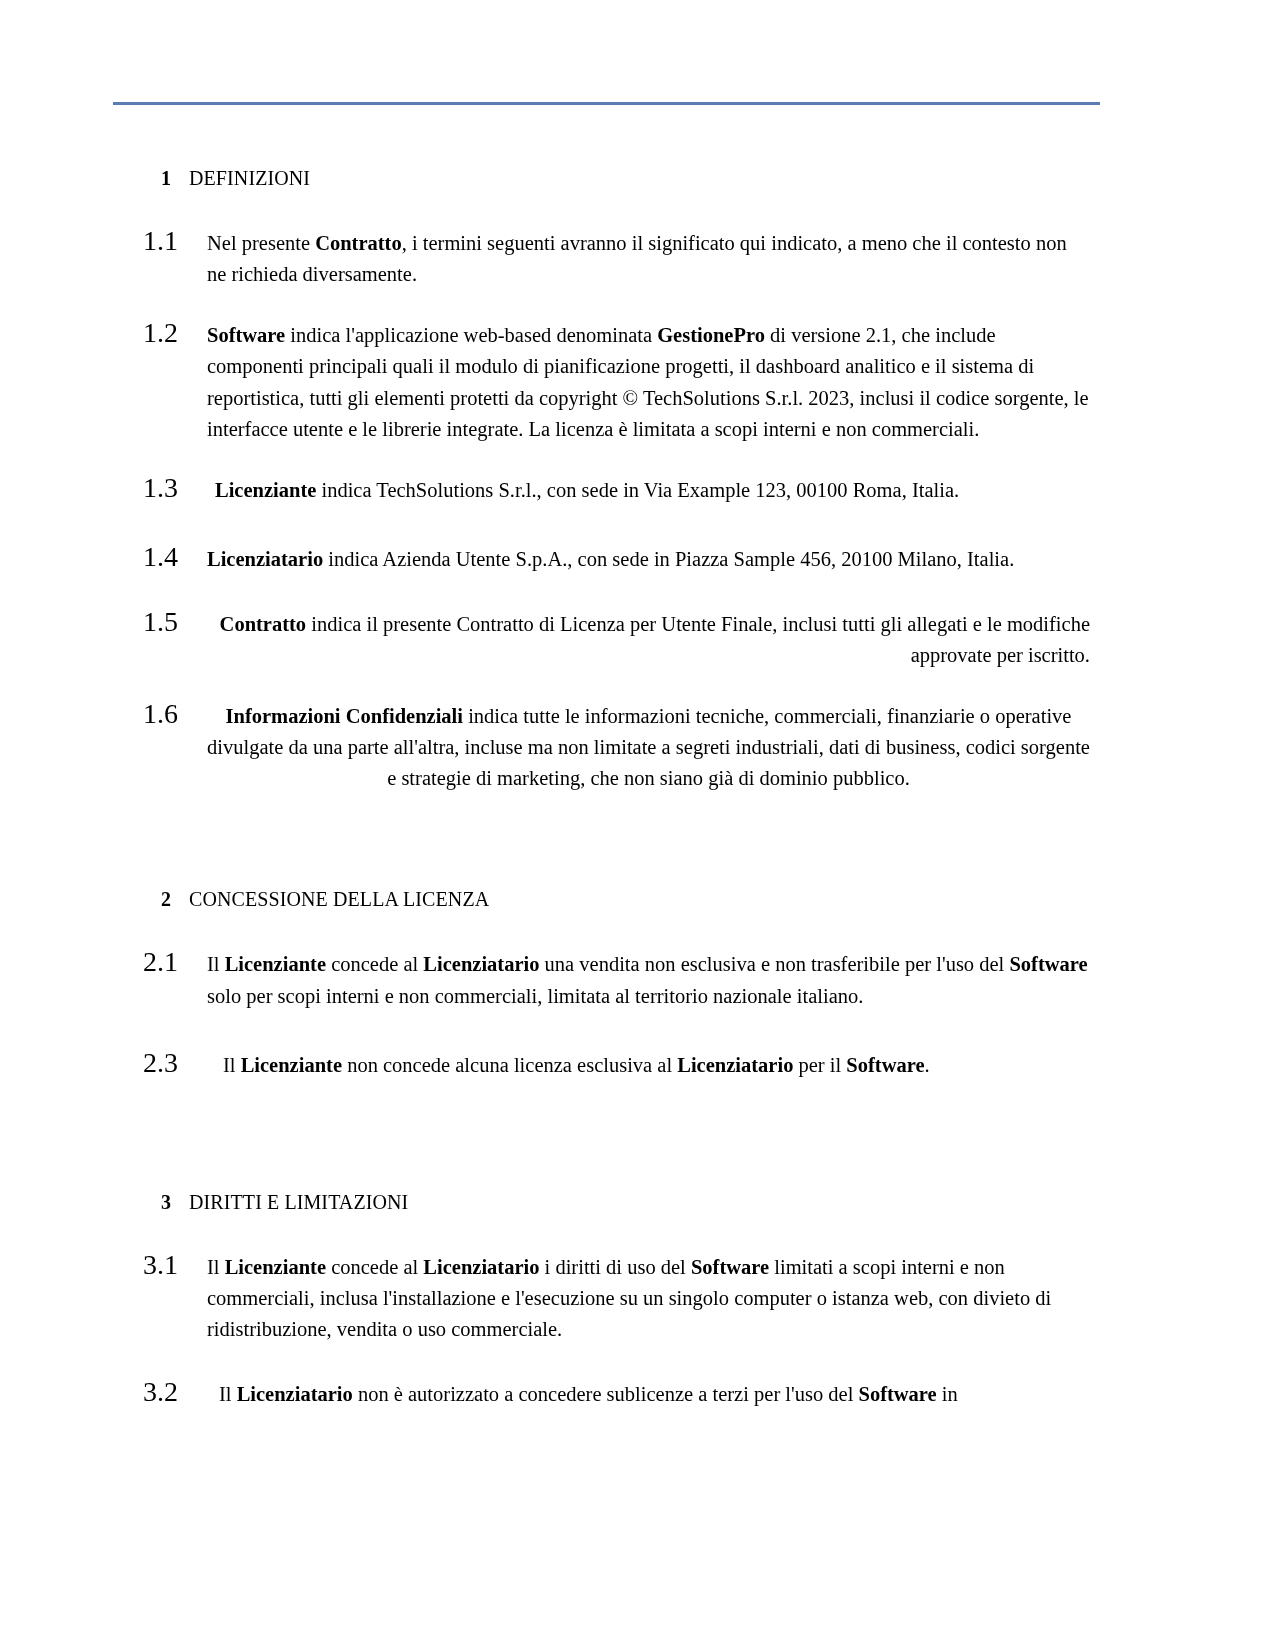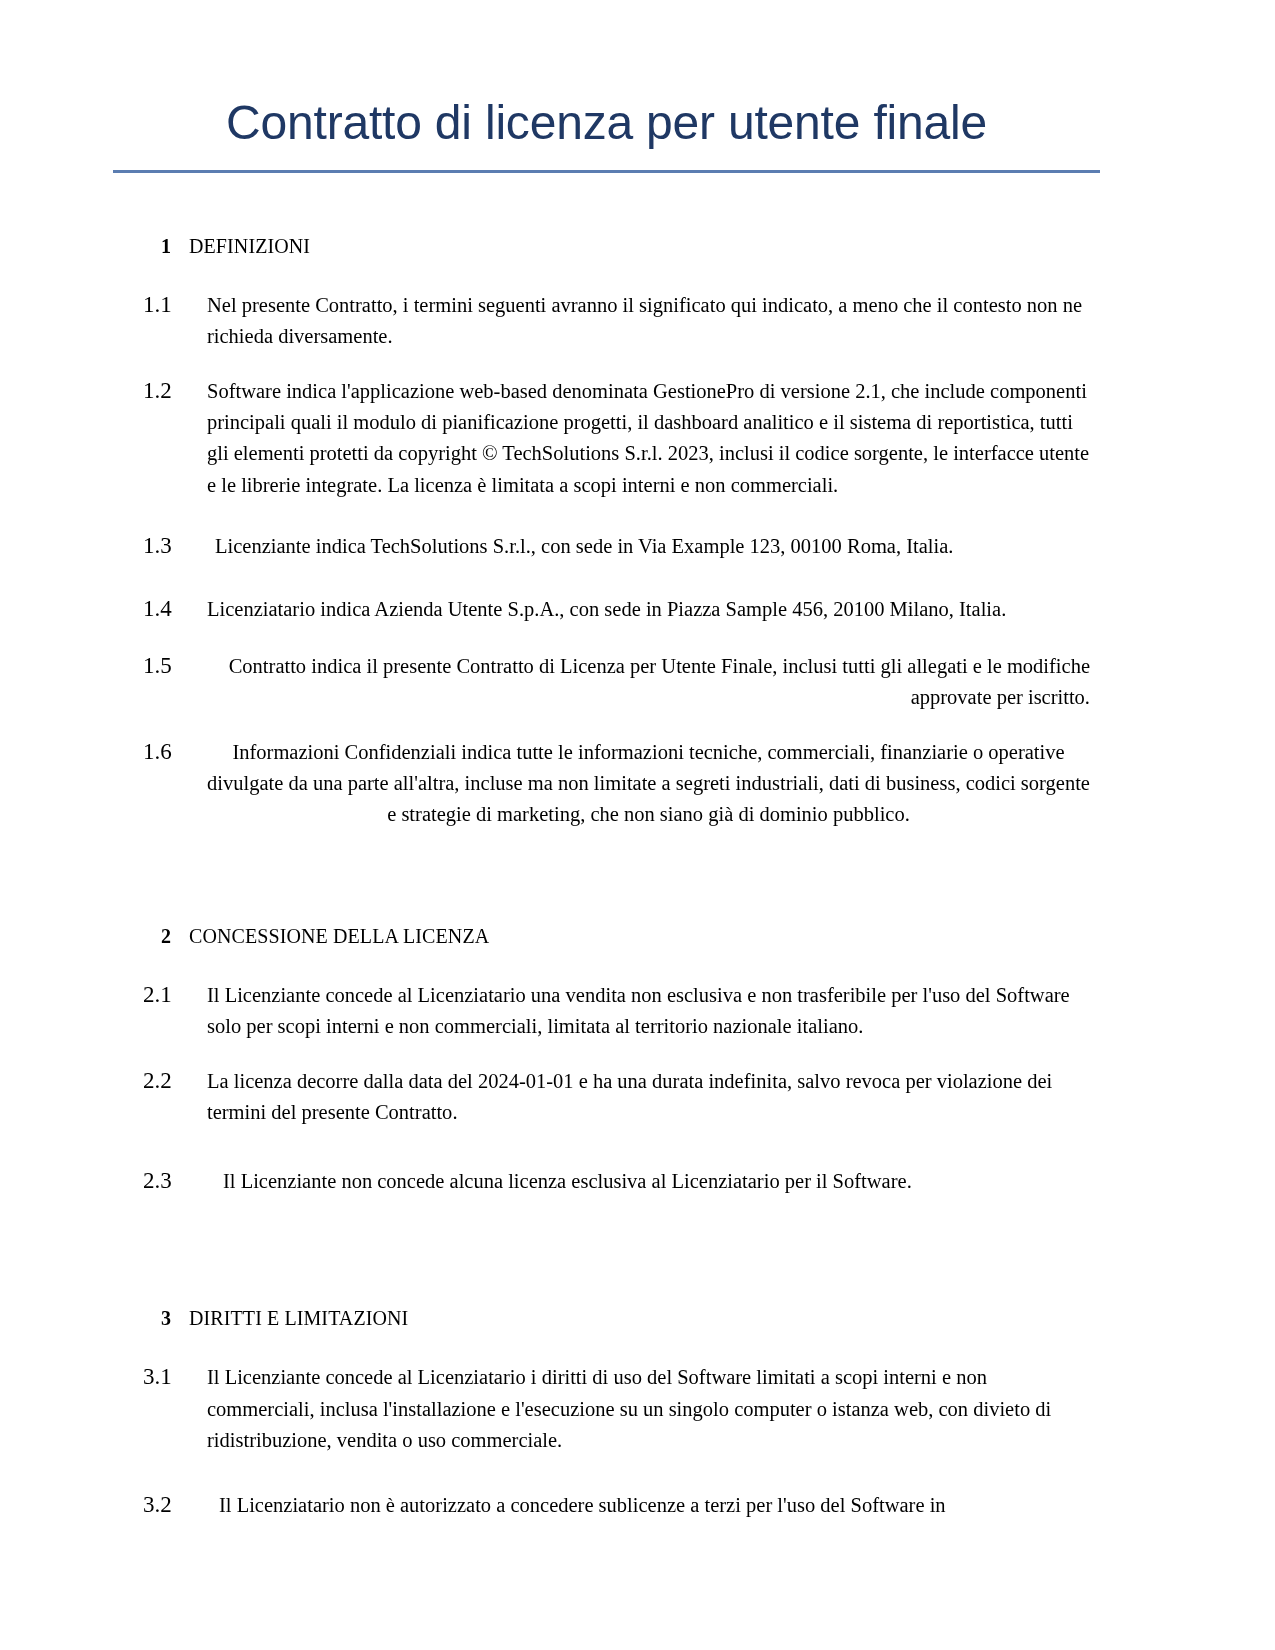--- a/index.html
+++ b/index.html
@@ -77,42 +77,41 @@
   }
 
   .clause {
     display: flex;
     align-items: baseline;
     margin-bottom: 22px;
   }
   .clause .num {
     width: 64px;
     flex: 0 0 64px;
-    font-size: 23px;
+    font-size: 28px;
     line-height: 1.52;
     text-align: left;
   }
   .clause .body {
     flex: 1 1 auto;
     font-size: 20.5px;
     line-height: 1.52;
     text-align: left;
     hyphens: none;
   }
-  .clause .body b { font-weight: normal; }
+  .clause .body b { font-weight: bold; }
 
   .section-gap { height: 34px; }
 </style>
 </head>
 <body>
 
 <div class="page">
 
   <div class="title-block">
-    <h1 class="doc-title">Contratto di licenza per utente finale</h1>
     <div class="title-rule"></div>
   </div>
 
   <div class="content" id="body-root">
       <div class="section-heading">
         <span class="num">1</span>
         <span class="heading-text">DEFINIZIONI</span>
       </div>
       <div class="clause">
         <span class="num">1.1</span>
@@ -141,24 +140,20 @@
       <div class="section-gap"></div>
       <div class="section-heading">
         <span class="num">2</span>
         <span class="heading-text">CONCESSIONE DELLA LICENZA</span>
       </div>
       <div class="clause">
         <span class="num">2.1</span>
         <p class="body" style="margin: 0px;"><span>Il </span><b>Licenziante</b><span> concede al </span><b>Licenziatario</b><span> una vendita non esclusiva e non trasferibile per l'uso del </span><b>Software</b><span> solo per scopi interni e non commerciali, limitata al territorio nazionale italiano.</span></p>
       </div>
       <div class="clause">
-        <span class="num">2.2</span>
-        <p class="body" style="margin: 0px;"><span>La licenza decorre dalla data del 2024-01-01 e ha una durata indefinita, salvo revoca per violazione dei termini del presente </span><b>Contratto</b><span>.</span></p>
-      </div>
-      <div class="clause">
         <span class="num">2.3</span>
         <p class="body" style="margin: 16px;"><span>Il </span><b>Licenziante</b><span> non concede alcuna licenza esclusiva al </span><b>Licenziatario</b><span> per il </span><b>Software</b><span>.</span></p>
       </div>
       <div class="section-gap"></div>
       <div class="section-heading">
         <span class="num">3</span>
         <span class="heading-text">DIRITTI E LIMITAZIONI</span>
       </div>
       <div class="clause">
         <span class="num">3.1</span>

